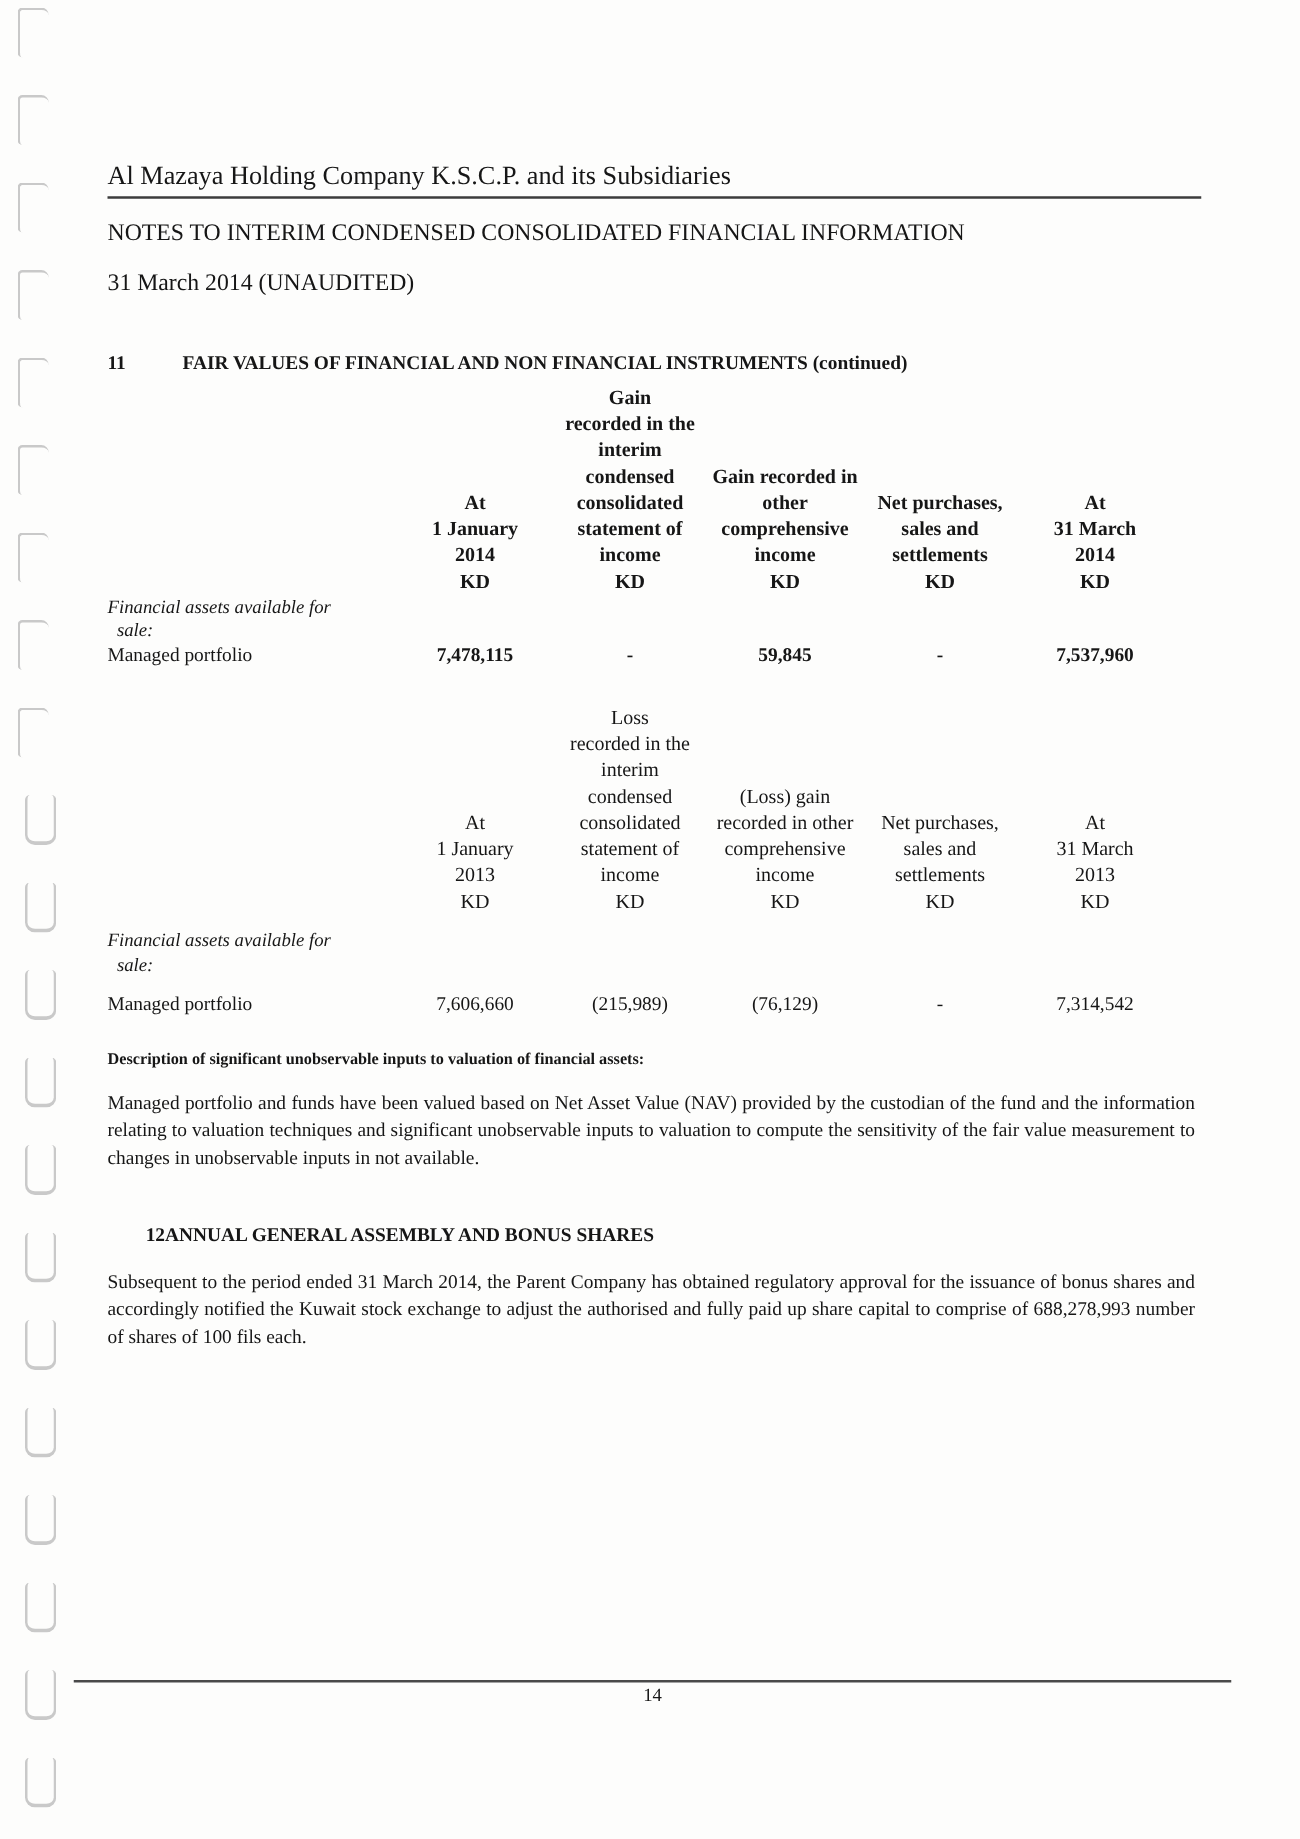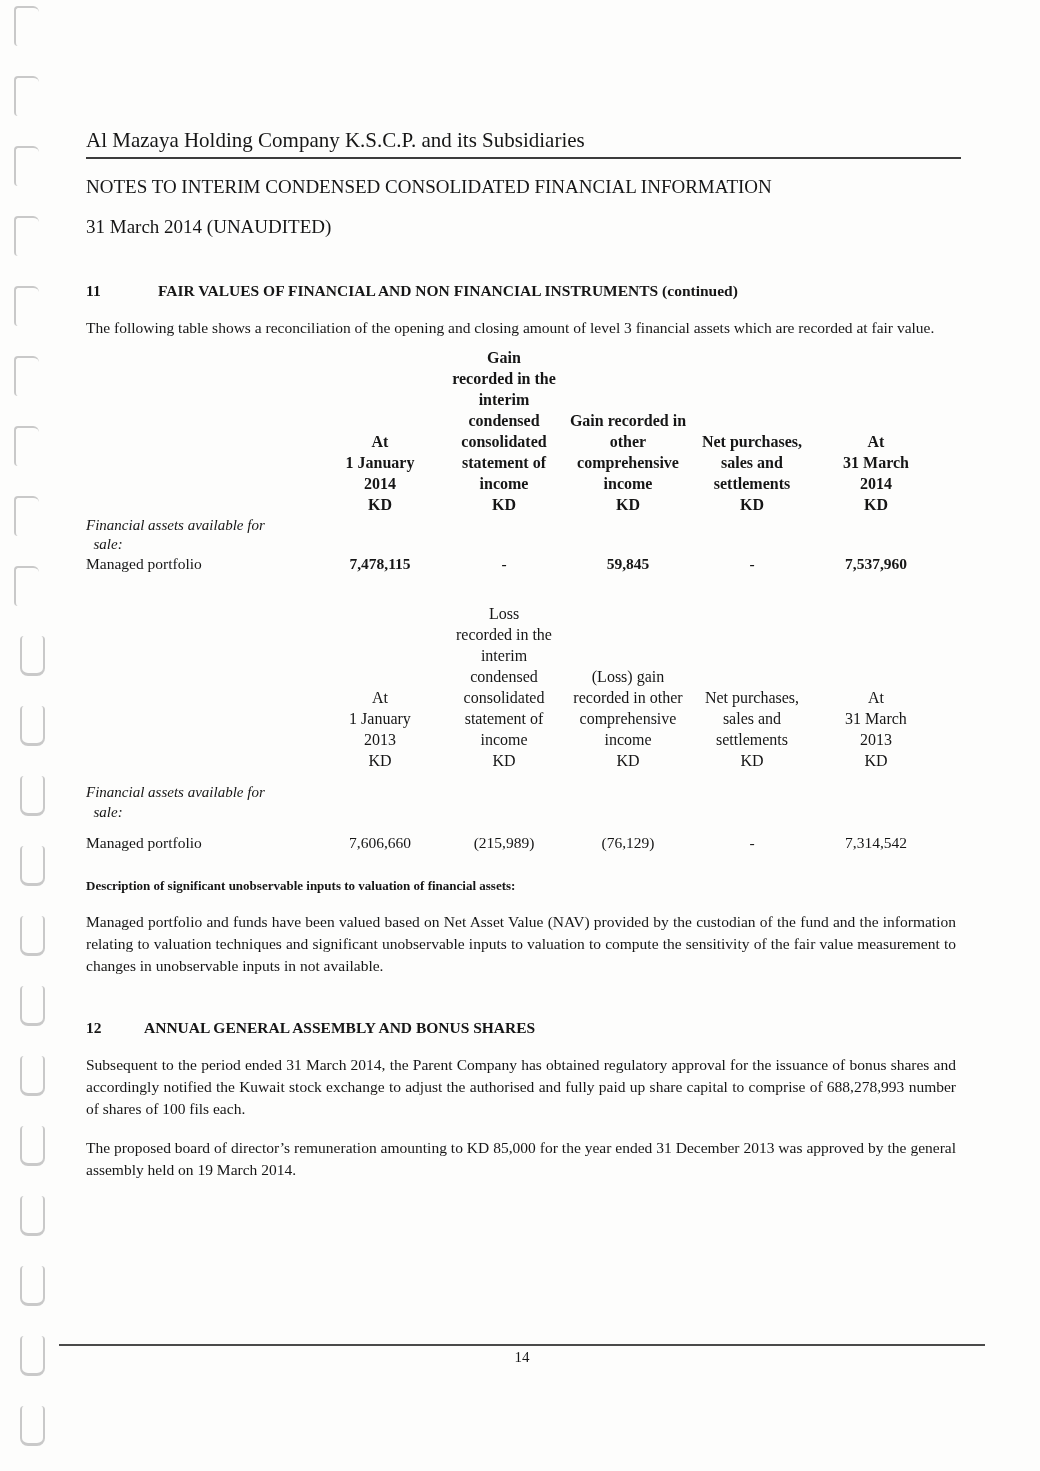--- a/index.html
+++ b/index.html
@@ -32,23 +32,23 @@
   
   .company {
     font-size: 21px;
     padding-bottom: 4px;
     border-bottom: 2.5px solid #3c3c3c;
     margin-bottom: 5px;
   }
   .doc-title { font-size: 19px; line-height: 1.28; margin-top: 16px; }
 
   
-  .sec-head { display: flex; font-weight: bold; font-size: 15.5px; margin-top: 42px; gap: 12px; }
+  .sec-head { display: flex; font-weight: bold; font-size: 15.5px; margin-top: 42px; }
   .sec-head .num { width: 60px; flex: 0 0 auto; }
-  .sec-head.tight .num { width: 46px; }
+  .sec-head.tight .num { width: 46px; text-align: right; }
   p.body {
     font-size: 15.5px;
     line-height: 1.42;
     text-align: justify;
     margin-top: 17px;
     width: 870px;
   }
 
   
   table.fin { border-collapse: collapse; table-layout: fixed; width: 852px; }
@@ -127,21 +127,20 @@
     <div class="company">Al Mazaya Holding Company K.S.C.P. and its Subsidiaries</div>
     <div class="doc-title">NOTES TO INTERIM CONDENSED CONSOLIDATED FINANCIAL INFORMATION</div>
     <div class="doc-title">31 March 2014 (UNAUDITED)</div>
   </header>
 
   <section>
     <div class="sec-head">
       <span class="num">11</span>
       <span>FAIR VALUES OF FINANCIAL AND NON FINANCIAL INSTRUMENTS (continued)</span>
     </div>
-    <p class="body">The following table shows a reconciliation of the opening and closing amount of level 3 financial assets which are recorded at fair value.</p>
 
     <table class="fin bold t2014">
       <colgroup>
           <col class="lbl">
           <col class="d">
           <col class="d">
           <col class="d">
           <col class="d">
           <col class="d">
         </colgroup>
@@ -245,20 +244,19 @@
     <div class="desc-head">Description of significant unobservable inputs to valuation of financial assets:</div>
     <p class="body desc-body">Managed portfolio and funds have been valued based on Net Asset Value (NAV) provided by the custodian of the fund and the information relating to valuation techniques and significant unobservable inputs to valuation to compute the sensitivity of the fair value measurement to changes in unobservable inputs in not available.</p>
   </section>
 
   <section>
     <div class="sec-head tight">
       <span class="num">12</span>
       <span>ANNUAL GENERAL ASSEMBLY AND BONUS SHARES</span>
     </div>
     <p class="body">Subsequent to the period ended 31 March 2014, the Parent Company has obtained regulatory approval for the issuance of bonus shares and accordingly notified the Kuwait stock exchange to adjust the authorised and fully paid up share capital to comprise of 688,278,993 number of shares of 100 fils each.</p>
-    <p class="body">The proposed board of director’s remuneration amounting to KD 85,000 for the year ended 31 December 2013 was approved by the general assembly held on 19 March 2014.</p>
   </section>
 
 </div>
 
 <div class="footer">
   <span>14</span>
 </div>
 
 </body></html>

